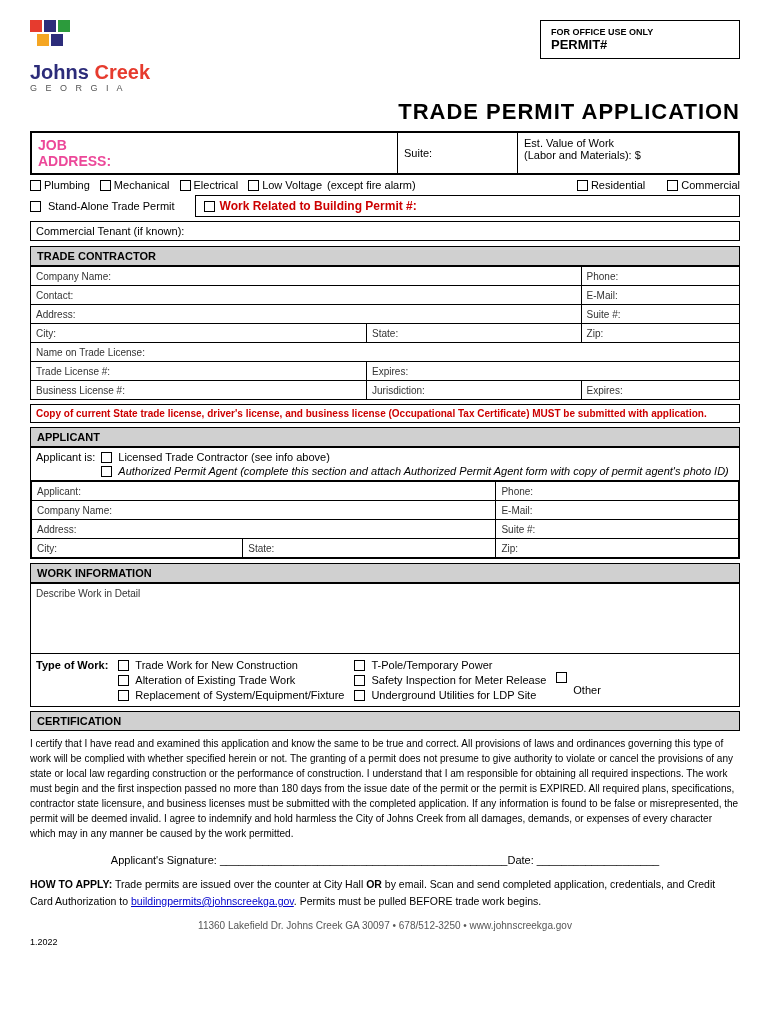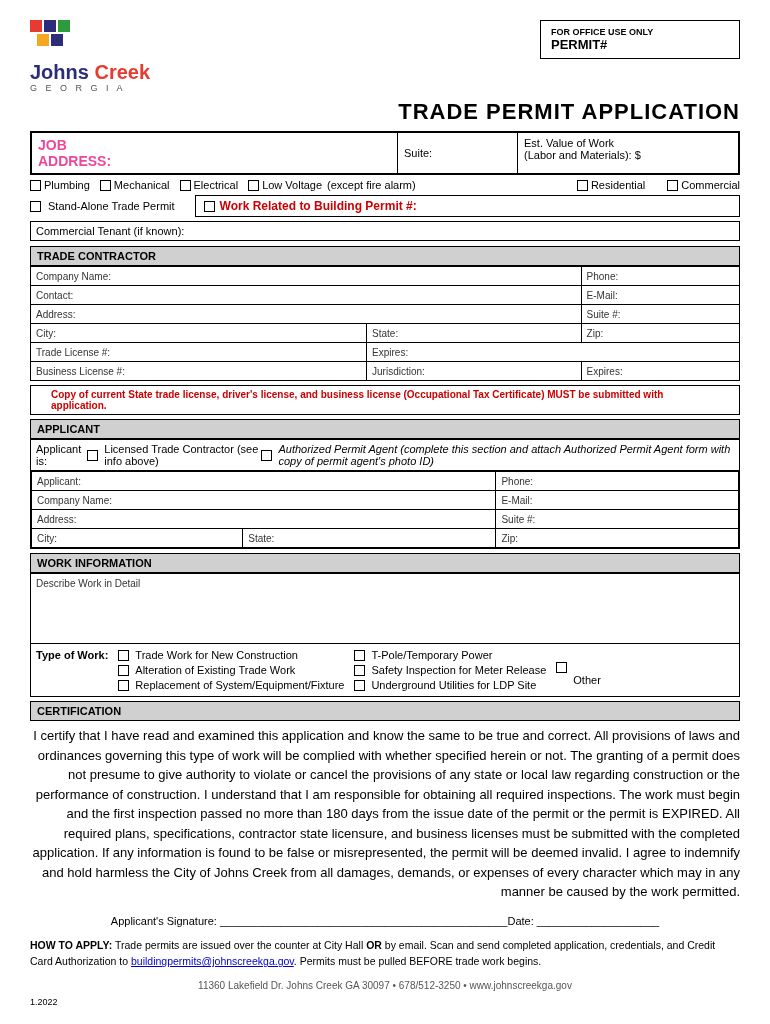--- a/index.html
+++ b/index.html
@@ -138,37 +138,37 @@
     }
     .field-label {
       font-size: 10px;
       color: #333;
     }
     .warning-text {
       color: #cc0000;
       font-weight: bold;
       font-size: 10px;
       border: 1px solid #000;
-      padding: 3px 20px;
+      padding: 3px 5px;
       margin-bottom: 4px;
     }
     .applicant-section {
       border: 1px solid #000;
       margin-bottom: 0;
     }
     .applicant-is-row {
       display: flex;
       align-items: flex-start;
       gap: 6px;
       padding: 3px 5px;
       border-bottom: 1px solid #000;
     }
     .applicant-options {
       display: flex;
-      flex-direction: row;
+      flex-direction: column;
       gap: 2px;
     }
     .work-info-area {
       border: 1px solid #000;
       min-height: 60px;
       padding: 4px 5px;
       margin-bottom: 0;
     }
     .type-work-row {
       display: flex;
@@ -177,24 +177,23 @@
       border: 1px solid #000;
       border-top: none;
       align-items: flex-start;
     }
     .type-work-col {
       display: flex;
       flex-direction: column;
       gap: 3px;
     }
     .certification-text {
-      font-size: 13px;
+      font-size: 10px;
       line-height: 1.5;
       padding: 5px 0;
-      text-align: right;
     }
     .sig-row {
       display: flex;
       justify-content: center;
       margin-top: 8px;
       margin-bottom: 10px;
     }
     .how-to-apply {
       font-size: 10.5px;
       line-height: 1.6;
@@ -333,20 +332,25 @@
   </tr>
   <tr>
     <td colspan="2">
       <span class="field-label">City:</span>
     </td>
     <td>
       <span class="field-label">State:</span>
     </td>
     <td>
       <span class="field-label">Zip:</span>
+    </td>
+  </tr>
+  <tr>
+    <td colspan="4">
+      <span class="field-label">Name on Trade License:</span>
     </td>
   </tr>
   <tr>
     <td colspan="2">
       <span class="field-label">Trade License #:</span>
     </td>
     <td colspan="2">
       <span class="field-label">Expires:</span>
     </td>
   </tr>

